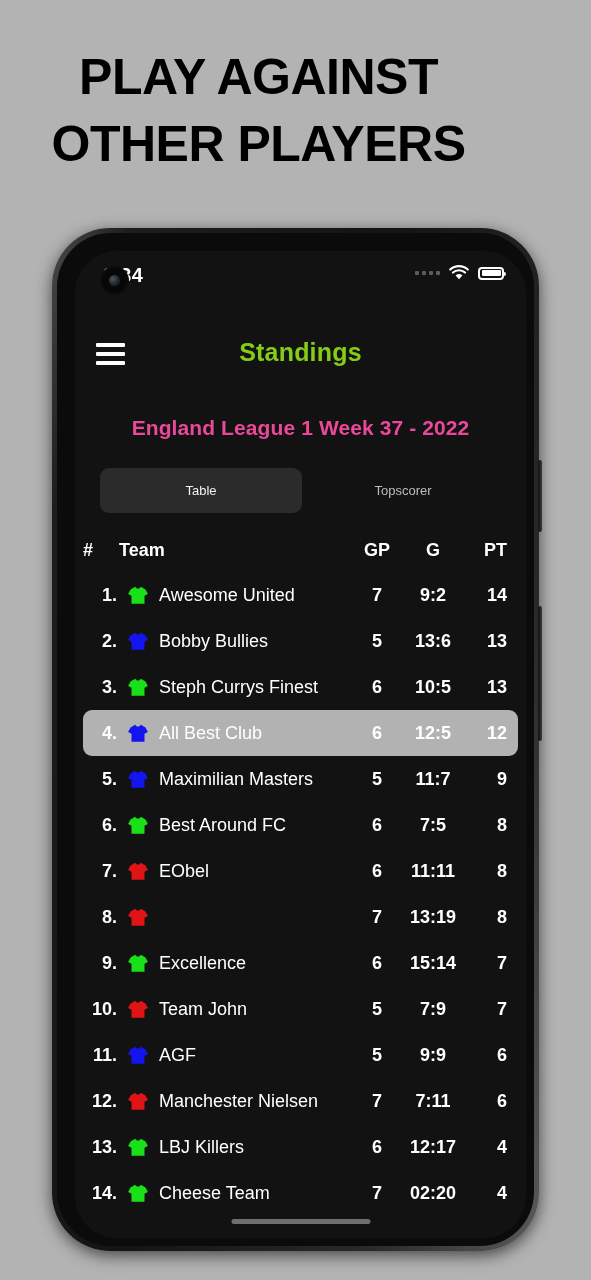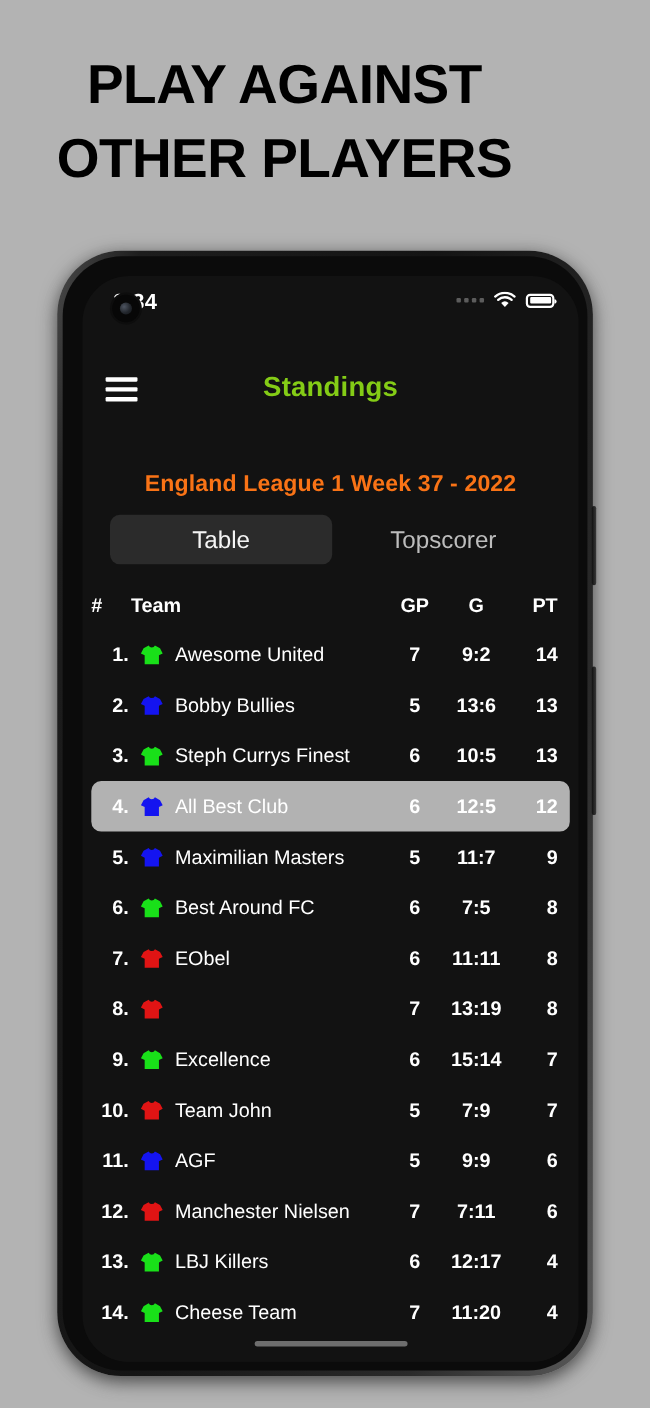--- a/index.html
+++ b/index.html
@@ -194,44 +194,44 @@
     text-align: center;
     color: #84cc16;
     font-size: 25px;
     font-weight: bold;
     letter-spacing: .2px;
   }
 
   .league-title {
     position: absolute;
     left: 0;
-    top: 177px;
+    top: 165px;
     width: 451px;
     text-align: center;
-    color: #f97316;
+    color: #ec4899;
     font-size: 21px;
     font-weight: bold;
     letter-spacing: .1px;
   }
 
   
   .tabs {
     position: absolute;
     left: 25px;
     top: 217px;
     width: 404px;
     height: 45px;
     display: flex;
   }
   .tab {
     flex: 1;
     display: flex;
     align-items: center;
     justify-content: center;
-    font-size: 22px;
+    font-size: 13px;
     border-radius: 9px;
     cursor: pointer;
     color: #bdbdbd;
   }
   .tab.active {
     background: #2b2b2b;
     color: #f4f4f4;
   }
 
   
@@ -562,21 +562,21 @@
             <div class="row">
               <div class="row-inner">
                 <span class="cell c-rank">14.</span>
                 <span class="cell c-shirt">
                   <svg class="shirt" viewBox="0 0 20 20">
                     <path d="M3.2 4.9 L7.4 2.6 a2.9 2.9 0 0 0 5.2 0 L16.8 4.9 L19 9.1 L15.9 10.6 L15.9 18 L4.1 18 L4.1 10.6 L1 9.1 Z" fill="#19e019"></path>
                   </svg>
                 </span>
                 <span class="cell c-team">Cheese Team</span>
                 <span class="cell c-gp">7</span>
-                <span class="cell c-g">11:20</span>
+                <span class="cell c-g">02:20</span>
                 <span class="cell c-pt">4</span>
               </div>
             </div>
           </div>
 
         <div class="fade-bottom"></div>
         <div class="home-indicator"></div>
       </div>
 
     </div>

